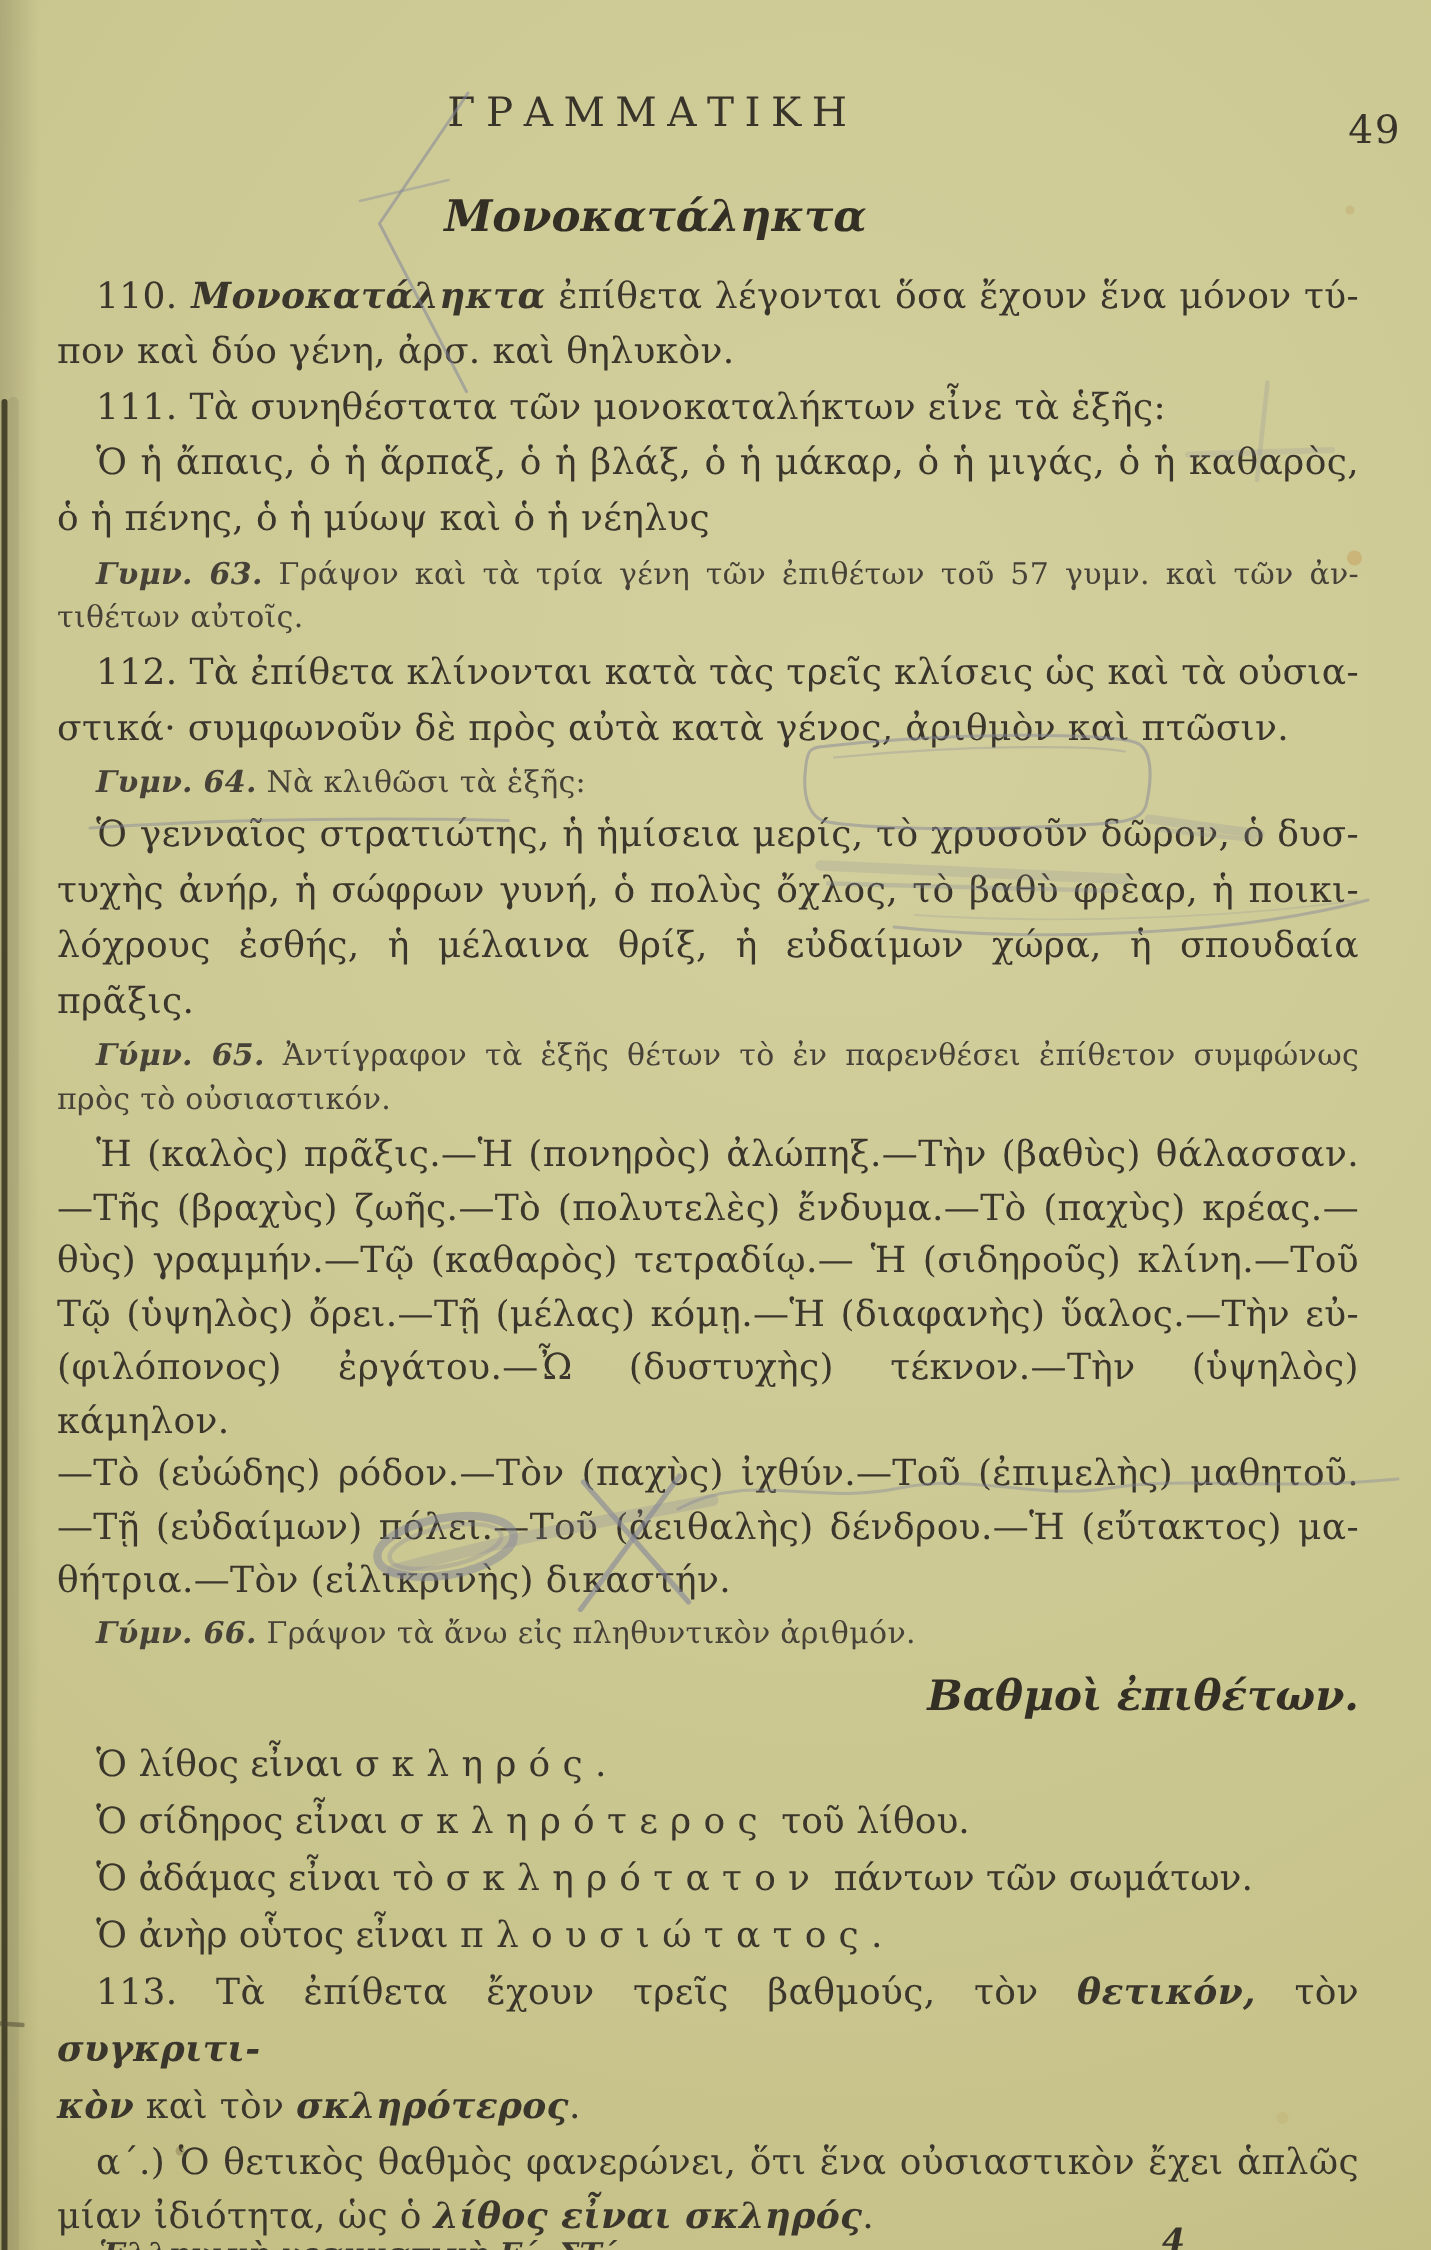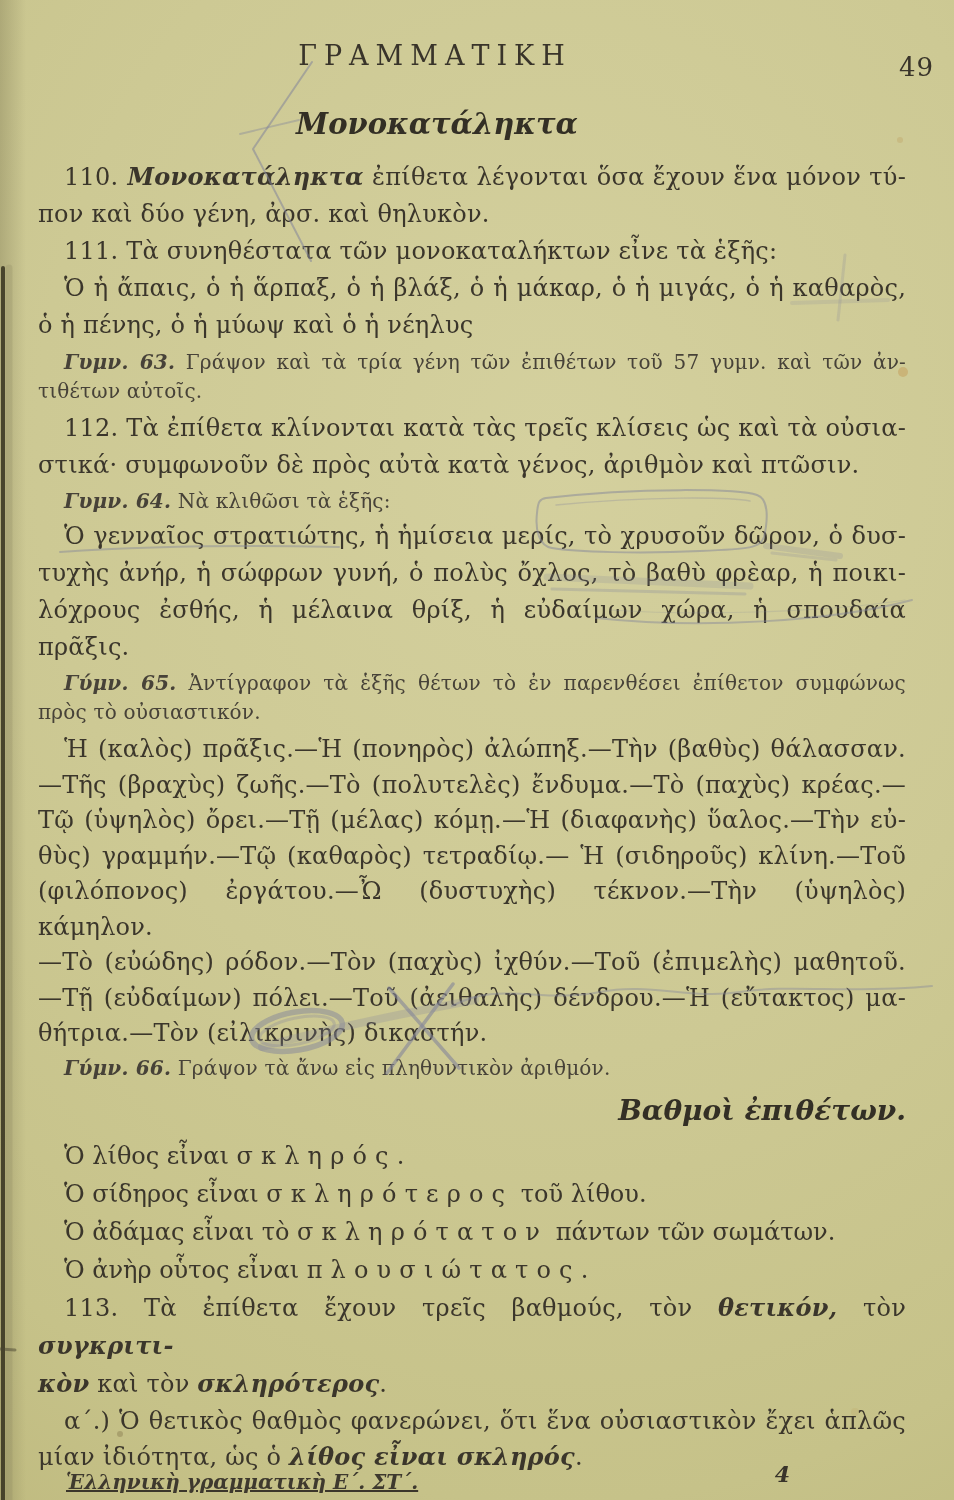--- a/index.html
+++ b/index.html
@@ -14,21 +14,21 @@
       radial-gradient(120% 90% at 58% 30%, #d4d09e 0%, #cdc994 45%, #c6c289 78%, #bdb87c 100%);
   }
   .page::before{ 
     content:"";position:absolute;left:0;top:0;bottom:0;width:26px;
     background:linear-gradient(90deg, rgba(70,64,36,.22), rgba(70,64,36,0));
     pointer-events:none;
   }
   .marks{position:absolute;left:0;top:0;z-index:3;pointer-events:none;}
   .content{position:absolute;left:38px;top:0;width:868px;z-index:2;}
 
-  .pghead{position:relative;margin-top:40px;height:34px;font-size:27px;
+  .pghead{position:relative;margin-top:60px;height:34px;font-size:27px;
           letter-spacing:7px;text-align:center;padding-right:74px;color:#39342a;}
   .pgnum{position:absolute;right:-28px;top:12px;letter-spacing:1px;font-size:26px;}
 
   .h1{margin-top:30px;line-height:40px;font-size:29px;font-weight:bold;font-style:italic;
       text-align:center;padding-right:70px;color:#332f25;}
   .h2{margin-top:8px;line-height:40px;font-size:28px;font-weight:bold;font-style:italic;
       text-align:right;padding-left:240px;color:#332f25;}
 
   .ln{font-size:24px;line-height:37px;letter-spacing:.01em;text-align:left;}
   .j{text-align:justify;text-align-last:justify;}
@@ -122,22 +122,22 @@
     <div class="ln j">τυχὴς ἀνήρ, ἡ σώφρων γυνή, ὁ πολὺς ὄχλος, τὸ βαθὺ φρὲαρ, ἡ ποικι-</div>
     <div class="ln j">λόχρους ἐσθής, ἡ μέλαινα θρίξ, ἡ εὐδαίμων χώρα, ἡ σπουδαία πρᾶξις.</div>
 
     <div class="sm j ind m3">
       <span class="lbl">Γύμν. 65.</span><span> Ἀντίγραφον τὰ ἑξῆς θέτων τὸ ἐν παρενθέσει ἐπίθετον συμφώνως</span>
     </div>
     <div class="sm">πρὸς τὸ οὐσιαστικόν.</div>
 
     <div class="ln ex65 j ind m5">Ἡ (καλὸς) πρᾶξις.—Ἡ (πονηρὸς) ἀλώπηξ.—Τὴν (βαθὺς) θάλασσαν.</div>
     <div class="ln ex65 j">—Τῆς (βραχὺς) ζωῆς.—Τὸ (πολυτελὲς) ἔνδυμα.—Τὸ (παχὺς) κρέας.—</div>
+    <div class="ln ex65 j">θὺς) γραμμήν.—Τῷ (καθαρὸς) τετραδίῳ.— Ἡ (σιδηροῦς) κλίνη.—Τοῦ</div>
     <div class="ln ex65 j">Τῷ (ὑψηλὸς) ὄρει.—Τῇ (μέλας) κόμῃ.—Ἡ (διαφανὴς) ὕαλος.—Τὴν εὐ-</div>
-    <div class="ln ex65 j">θὺς) γραμμήν.—Τῷ (καθαρὸς) τετραδίῳ.— Ἡ (σιδηροῦς) κλίνη.—Τοῦ</div>
     <div class="ln ex65 j">(φιλόπονος) ἐργάτου.—Ὦ (δυστυχὴς) τέκνον.—Τὴν (ὑψηλὸς) κάμηλον.</div>
     <div class="ln ex65 j">—Τὸ (εὐώδης) ρόδον.—Τὸν (παχὺς) ἰχθύν.—Τοῦ (ἐπιμελὴς) μαθητοῦ.</div>
     <div class="ln ex65 j">—Τῇ (εὐδαίμων) πόλει.—Τοῦ (ἀειθαλὴς) δένδρου.—Ἡ (εὔτακτος) μα-</div>
     <div class="ln ex65">θήτρια.—Τὸν (εἰλικρινὴς) δικαστήν.</div>
 
     <div class="sm ind m2">
       <span class="lbl">Γύμν. 66.</span><span> Γράψον τὰ ἄνω εἰς πληθυντικὸν ἀριθμόν.</span>
     </div>
 
     <div class="h2">Βαθμοὶ ἐπιθέτων.</div>

